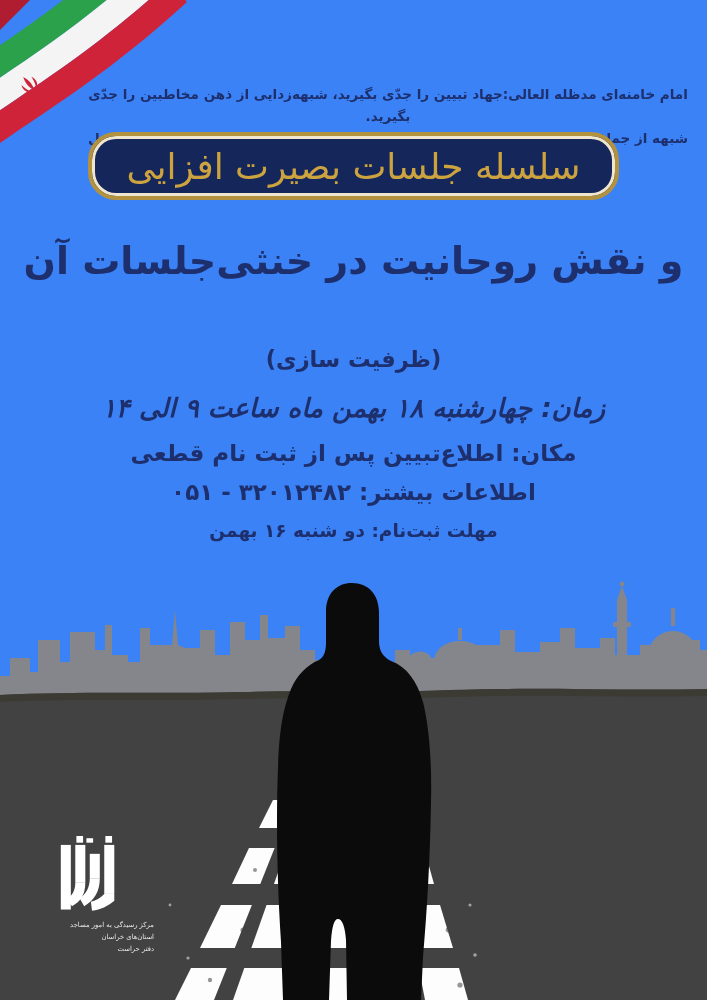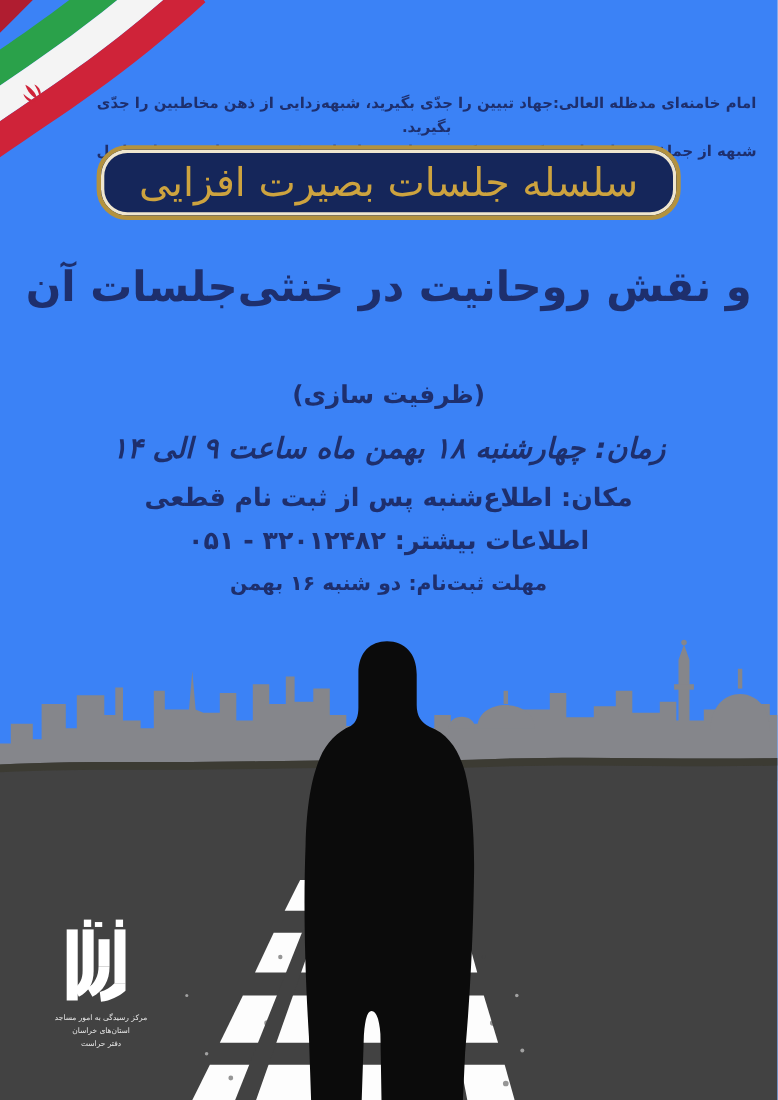--- a/index.html
+++ b/index.html
@@ -44,21 +44,21 @@
   .registration{top:549px;font-size:20.5px;}
   .registration .handle{font-size:21px;margin-left:4px;}
 
   .scene{position:absolute;left:0;top:575px;z-index:1;}
 
   .logo{
     position:absolute;left:30px;top:836px;width:124px;z-index:4;
     text-align:center;color:#e9e9e9;
   }
   .logo .mark{margin:0 auto 6px auto;}
-  .logo .l{font-size:6.8px;line-height:1.75;white-space:nowrap;direction:rtl;}
+  .logo .l{font-size:6.8px;line-height:1.75;white-space:nowrap;direction:rtl;text-align:right;}
 </style>
 </head>
 <body>
 
 <div class="poster">
 
   <svg class="flag-svg" width="260" height="210" viewBox="0 0 260 210" aria-hidden="true">
     <polygon points="28,0 58,0 34,24 28,30" fill="#b01d30"></polygon>
     <path d="M165.7,-62.5 C53.8,40.4 -25.6,70.7 -106.8,145.3 L-90.4,166.8 C-9.2,92.2 70.1,61.9 182.1,-41 Z" fill="#2aa14a"></path>
     <path d="M182.1,-41 C70.1,61.9 -9.2,92.2 -90.4,166.8 L-74,188.3 C7.2,113.6 86.5,83.4 198.5,-19.5 Z" fill="#f4f4f4"></path>
@@ -77,21 +77,21 @@
 
   <div class="banner">
     <span>سلسله جلسات بصیرت افزایی</span>
   </div>
 
   <div class="line title-2">و نقش روحانیت در خنثی‌جلسات آن</div>
 
   <div class="line capacity">(ظرفیت سازی)</div>
 
   <div class="line time">زمان: چهارشنبه ۱۸ بهمن ماه  ساعت ۹ الی ۱۴</div>
-  <div class="line location">مکان: اطلاع‌شنبه پس از ثبت نام قطعی</div>
+  <div class="line location">مکان: اطلاع‌تبیین پس از ثبت نام قطعی</div>
   <div class="line info">اطلاعات بیشتر: ۳۲۰۱۲۴۸۲ - ۰۵۱</div>
   <div class="line deadline">مهلت ثبت‌نام: دو شنبه ۱۶ بهمن</div>
 
   <svg class="scene" width="707" height="425" viewBox="0 575 707 425" aria-hidden="true">
 
     <g fill="#85868b">
       <path d="M0,710 L0,676 L10,676 L10,658 L30,658 L30,672 L38,672 L38,640 L60,640 L60,662 L70,662 L70,632 L95,632
                L95,650 L105,650 L105,625 L112,625 L112,655 L128,655 L128,662 L140,662 L140,628 L150,628 L150,645
                L172,645 L175,610 L178,645 L185,648 L200,648 L200,630 L215,630 L215,655 L230,655 L230,622 L245,622
                L245,640 L260,640 L260,615 L268,615 L268,638 L285,638 L285,626 L300,626 L300,650 L315,650 L315,660

